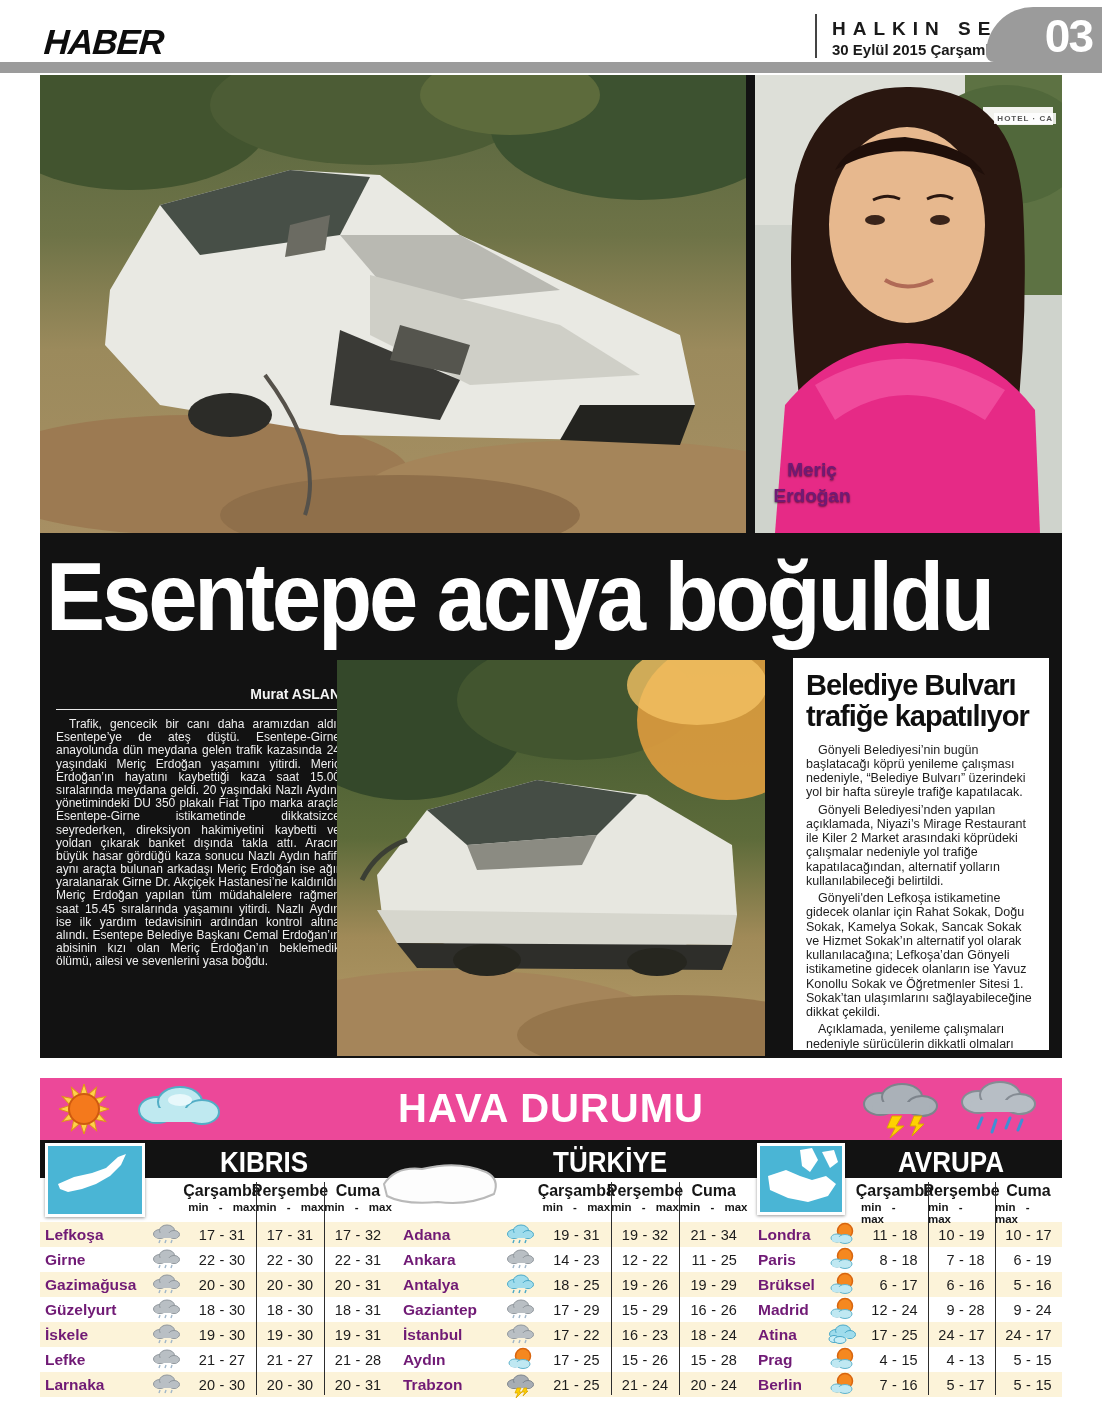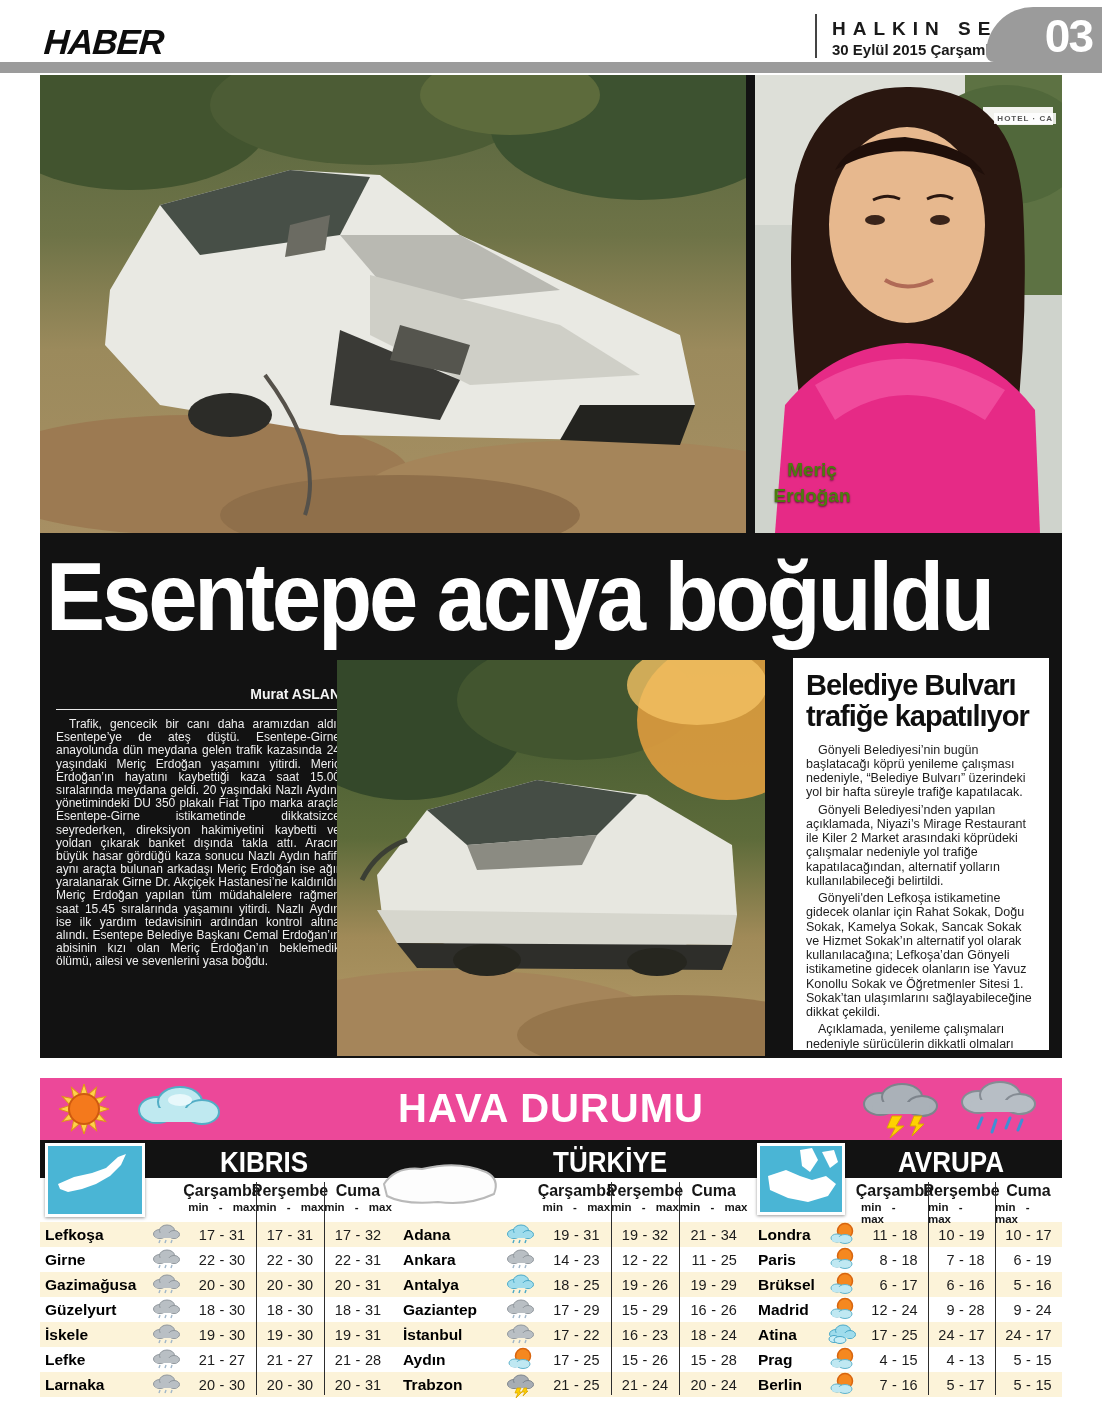--- a/index.html
+++ b/index.html
@@ -19,21 +19,21 @@
   .hdr-bar{position:absolute;left:0;top:62px;width:1102px;height:11px;background:#9b9b9b;}
 
   
   .black-band{position:absolute;left:40px;top:75px;width:1022px;height:983px;background:#121212;}
 
   .photo{position:absolute;overflow:hidden;}
   .photo-left{left:40px;top:75px;width:706px;height:458px;}
   .photo-portrait{left:755px;top:75px;width:307px;height:458px;}
   .photo-mid{left:337px;top:660px;width:428px;height:396px;}
   .portrait-caption{position:absolute;left:14px;top:382px;width:86px;text-align:center;
-     font-size:19px;font-weight:bold;color:#4d7c0f;line-height:1.35;text-shadow:0 1px 2px rgba(0,0,0,.6);}
+     font-size:19px;font-weight:bold;color:#701a75;line-height:1.35;text-shadow:0 1px 2px rgba(0,0,0,.6);}
   .hotel-sign{position:absolute;right:6px;top:38px;font-size:8px;font-weight:bold;color:#555;
      background:rgba(255,255,255,.85);padding:1px 3px;letter-spacing:1px;}
 
   .headline{position:absolute;left:46px;top:546px;width:1014px;font-size:86px;font-weight:800;
      letter-spacing:-3px;color:#fff;line-height:100px;white-space:nowrap;transform:scale(1.03,1.12);
      transform-origin:left center;}
 
   .left-col{position:absolute;left:56px;top:662px;width:284px;color:#f4f4f4;}
   .lead{font-size:16.5px;font-weight:bold;line-height:1.27;}
   .byline{margin-top:24px;text-align:right;font-size:14px;font-weight:bold;}
@@ -61,21 +61,21 @@
   .map-icon{position:absolute;z-index:5;}
   .map-box{border:3px solid #fff;box-shadow:0 1px 3px rgba(0,0,0,.4);background:#4ab5d5;}
 
   .stripe{position:absolute;left:40px;width:1022px;height:25px;}
   .wx-group{position:absolute;top:1180px;height:217px;}
   .wx-head{position:absolute;left:0;top:0;width:100%;height:42px;display:flex;}
   .wx-dayhead{display:flex;flex-direction:column;align-items:center;justify-content:flex-start;padding-top:2px;}
   .wx-dayname{font-size:16px;font-weight:bold;color:#161616;}
   .wx-minmax{font-size:11.5px;font-weight:bold;color:#161616;word-spacing:7px;margin-top:1px;}
   .wx-row{position:absolute;left:0;width:100%;height:25px;display:flex;align-items:center;}
-  .wx-city{font-size:15.5px;font-weight:bold;color:#000000;padding-left:5px;box-sizing:border-box;
+  .wx-city{font-size:15.5px;font-weight:bold;color:#701a75;padding-left:5px;box-sizing:border-box;
      white-space:nowrap;overflow:hidden;}
   .wx-ico{display:flex;align-items:center;justify-content:center;}
   .wx-temp{display:flex;align-items:center;justify-content:center;font-size:14.5px;color:#1c1c1c;}
   .wx-temp .mn{width:21px;text-align:right;}
   .wx-temp .mx{width:21px;text-align:left;}
   .wx-temp .dash{width:14px;text-align:center;}
   .wx-vline{position:absolute;top:2px;width:1px;height:213px;background:#2d2d2d;}
 </style>
 </head>
 <body>

